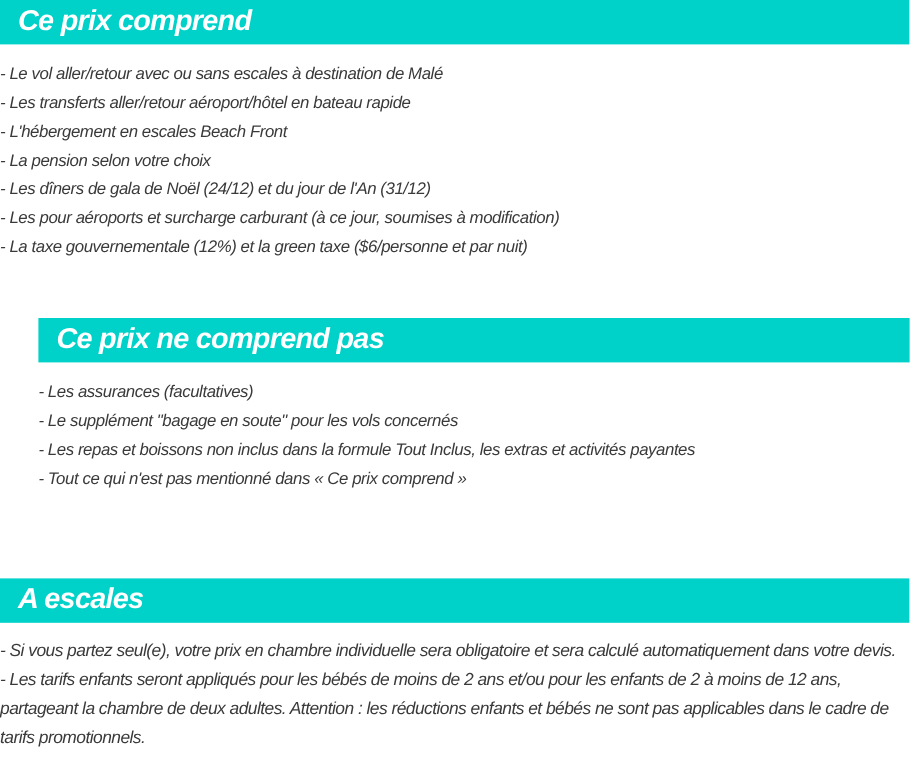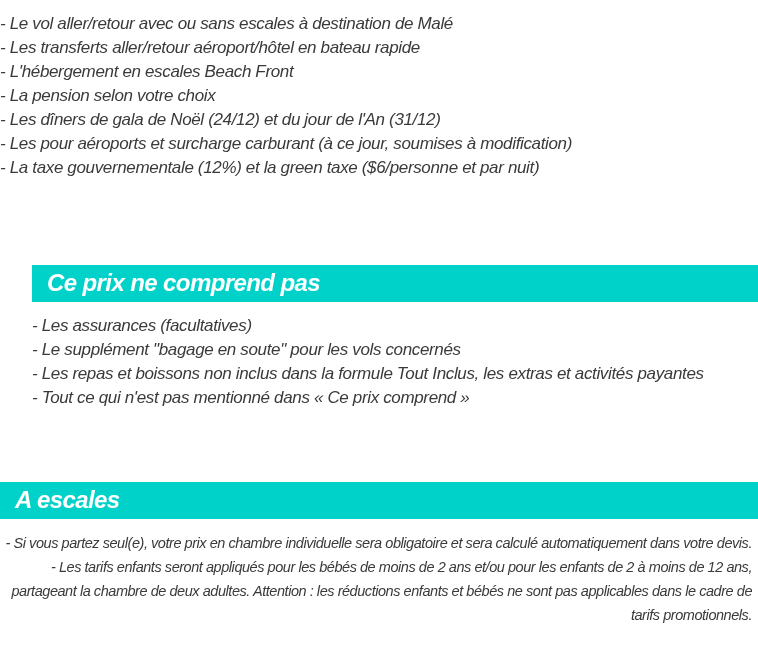--- a/index.html
+++ b/index.html
@@ -4,30 +4,33 @@
 <style>
   html, body { margin: 0; padding: 0; background: #ffffff; }
   body { width: 758px; height: 649px; overflow: hidden; position: relative;
          font-family: "Liberation Sans", "DejaVu Sans", sans-serif; color: #3a3a3a; }
   .section { position: absolute; left: 0; width: 758px; }
   .bar { height: 37px; background: #00d1c9; position: relative; }
   .bar h2 { margin: 0; position: absolute; left: 15px; top: 3px;
             font-size: 24px; font-style: italic; font-weight: bold; color: #ffffff;
             letter-spacing: -0.6px; line-height: 30px; }
   .items { margin: 0; padding: 0; list-style: none; margin-top: 12px; }
-  .items li { font-size: 17px; font-style: italic; line-height: 24px; letter-spacing: -0.35px;
+  .items li { font-size: 14px; font-style: italic; line-height: 24px; letter-spacing: -0.35px;
               white-space: nowrap; }
   .para { margin: 12px 0 0 0; font-size: 14.5px; font-style: italic; line-height: 24px;
-          letter-spacing: -0.45px; width: 752px; text-align: right; }
+          letter-spacing: -0.45px; width: 752px; }
   .para p { margin: 0; }
 </style>
 </head>
 <body>
 
 <div class="section" style="top:0px;">
+  <div class="bar">
+    <h2>Ce prix comprend</h2>
+  </div>
   <ul class="items">
     <li>- Le vol aller/retour avec ou sans escales à destination de Malé</li>
     <li>- Les transferts aller/retour aéroport/hôtel en bateau rapide</li>
     <li>- L'hébergement en escales Beach Front</li>
     <li>- La pension selon votre choix</li>
     <li>- Les dîners de gala de Noël (24/12) et du jour de l'An (31/12)</li>
     <li>- Les pour aéroports et surcharge carburant (à ce jour, soumises à modification)</li>
     <li>- La taxe gouvernementale (12%) et la green taxe ($6/personne et par nuit)</li>
   </ul>
 </div>

